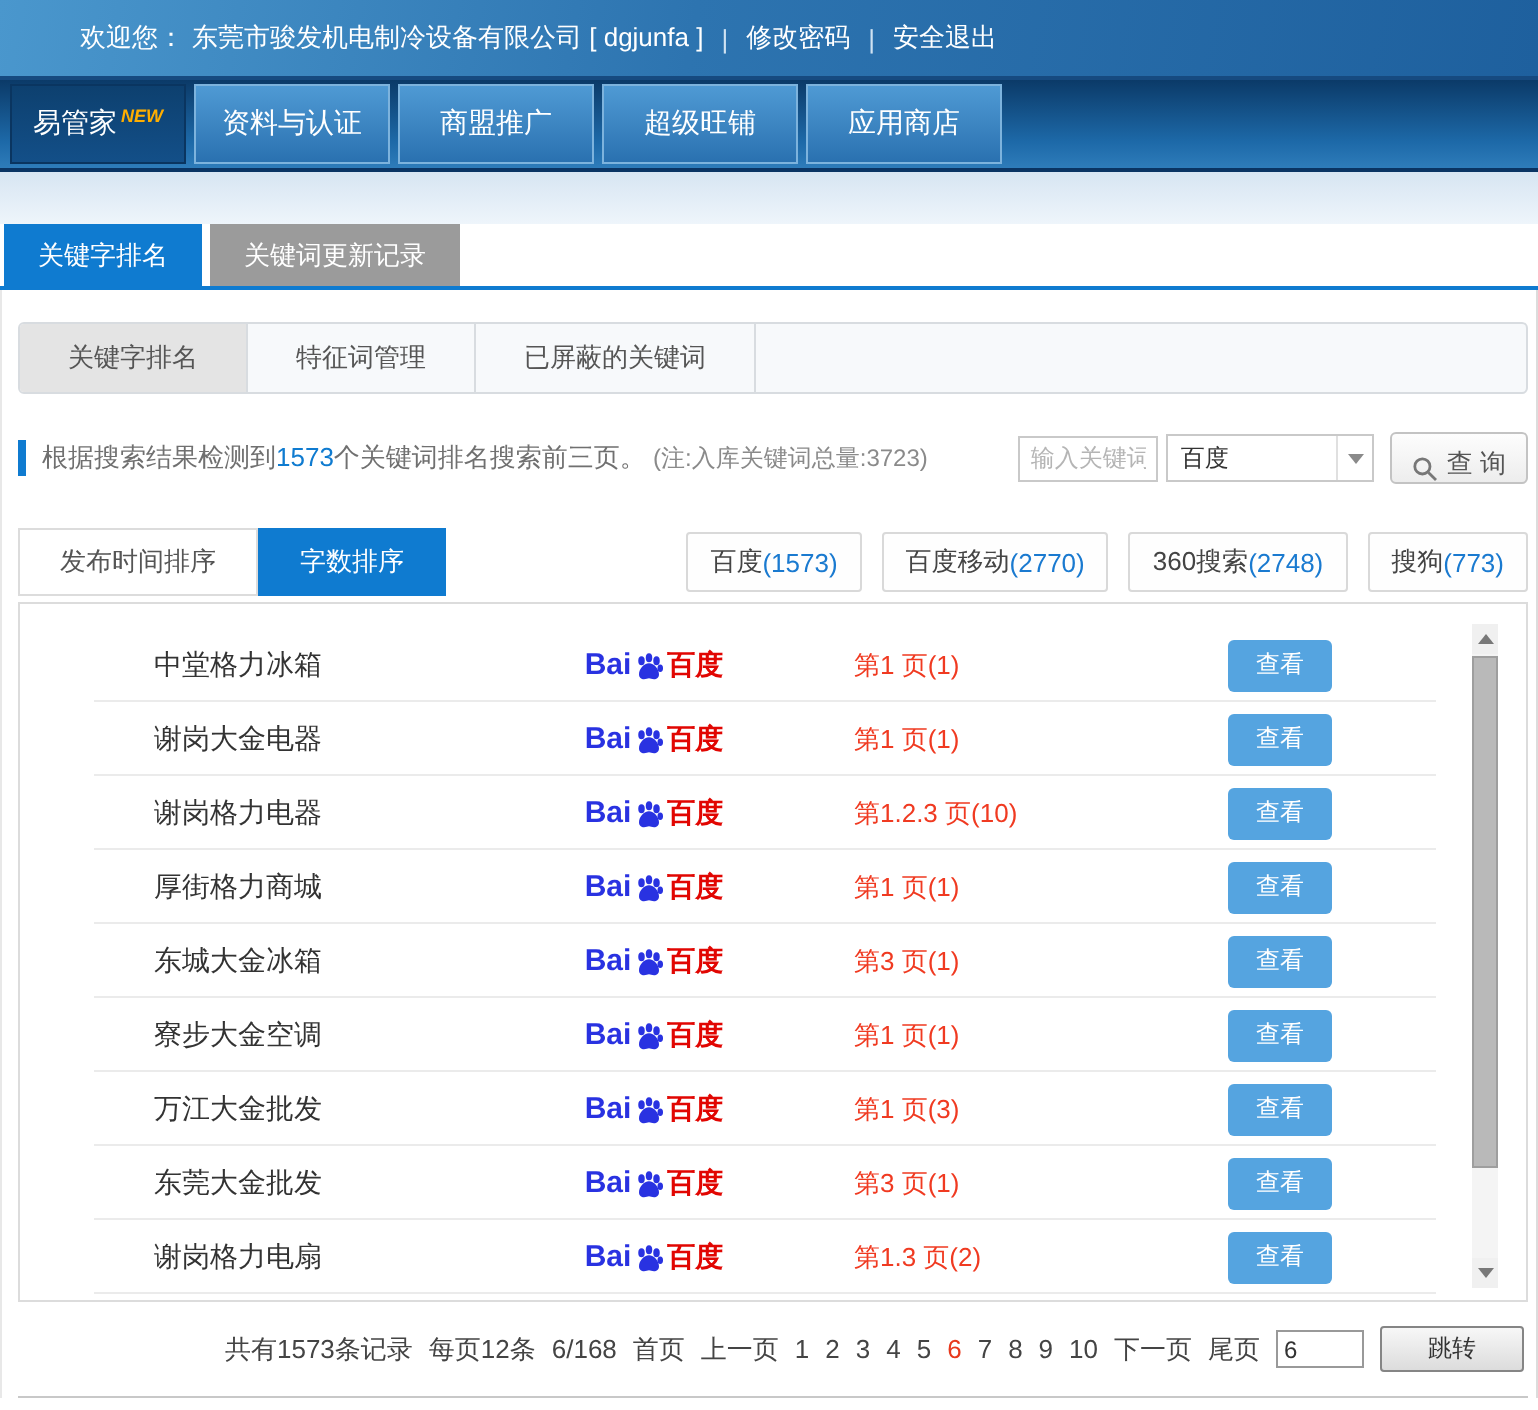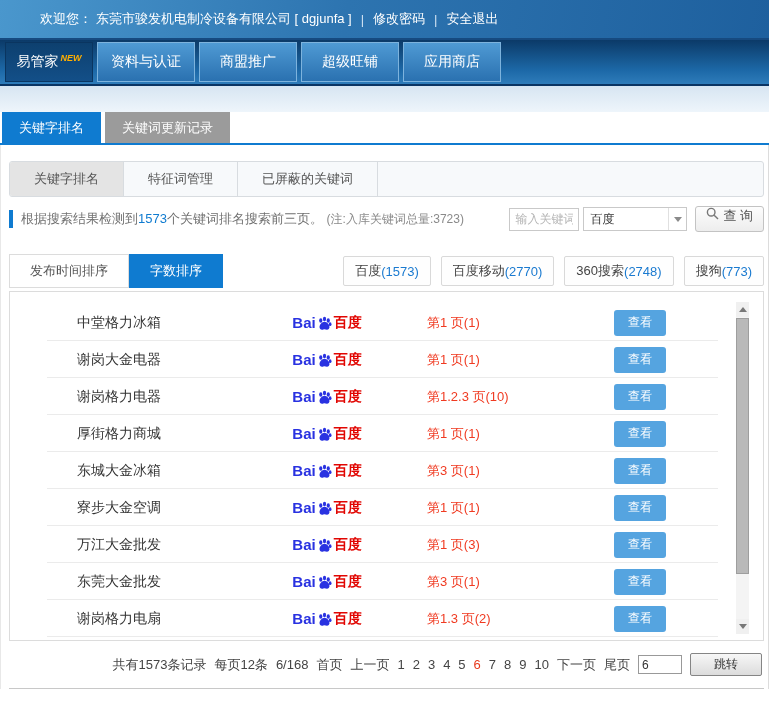--- a/index.html
+++ b/index.html
@@ -38,37 +38,37 @@
     padding:16px 4px 0 8px; min-height:543px; }
 
   
   .subtab-bar { height:36px; background:#f7f9fb; border:1px solid #d8dce0; border-radius:3px;
     display:flex; overflow:hidden; }
   .stab { padding:0 24px; line-height:34px; font-size:13px; color:#555; text-decoration:none; cursor:pointer;
     border-right:1px solid #d8dce0; }
   .stab.active { background:#e4e4e4; }
 
   
-  .summary-row { margin-top:8px; height:28px; display:flex; align-items:center; }
+  .summary-row { margin-top:18px; height:28px; display:flex; align-items:center; }
   .blue-bar { width:4px; height:18px; background:#0f7bd0; margin-right:8px; }
   .sum-text { font-size:13px; color:#707070; }
   .sum-text .blue { color:#0f7bd0; }
   .sum-text .note { color:#8a8a8a; font-size:12px; }
   .search-controls { margin-left:auto; display:flex; align-items:center; }
   .kw-input { width:70px; height:23px; border:1px solid #c9c9c9; padding:0 5px; font-size:12px; color:#333;
     font-family:"Liberation Sans","DejaVu Sans",sans-serif; }
   .kw-input::placeholder { color:#b5b5b5; }
   .select { width:104px; height:24px; border:1px solid #c9c9c9; background:#fff; margin-left:4px;
     display:flex; align-items:center; font-size:12px; color:#333; cursor:pointer; }
   .select .sel-text { flex:1; padding-left:6px; }
   .sel-arrow { width:18px; height:100%; border-left:1px solid #e0e0e0; display:flex; align-items:center; justify-content:center; }
   .tri-down { width:0; height:0; border-left:4px solid transparent; border-right:4px solid transparent; border-top:5px solid #8a8a8a; }
   .search-btn { height:26px; margin-left:8px; padding:0 10px; border:1px solid #c3c3c3; border-radius:3px;
     background:linear-gradient(#fdfdfd,#ededed); color:#555; font-size:13px; cursor:pointer;
-    display:flex; align-items:flex-start; gap:4px; font-family:"Liberation Sans","DejaVu Sans",sans-serif; }
+    display:flex; align-items:flex-end; gap:4px; font-family:"Liberation Sans","DejaVu Sans",sans-serif; }
 
   
   .sort-row { margin-top:21px; display:flex; align-items:center; }
   .sort-tab { height:34px; padding:0 20px; display:flex; align-items:center; font-size:13px; color:#555;
     background:#fff; border:1px solid #dcdcdc; text-decoration:none; cursor:pointer; }
   .sort-tab.active { background:#0f7bd0; border-color:#0f7bd0; color:#fff; }
   .engine-filters { margin-left:auto; display:flex; gap:10px; }
   .efilter { height:30px; padding:0 11px; border:1px solid #d9d9d9; border-radius:2px; background:#fefefe;
     display:flex; align-items:center; font-size:13px; text-decoration:none; cursor:pointer; }
   .ef-label { color:#444; }

